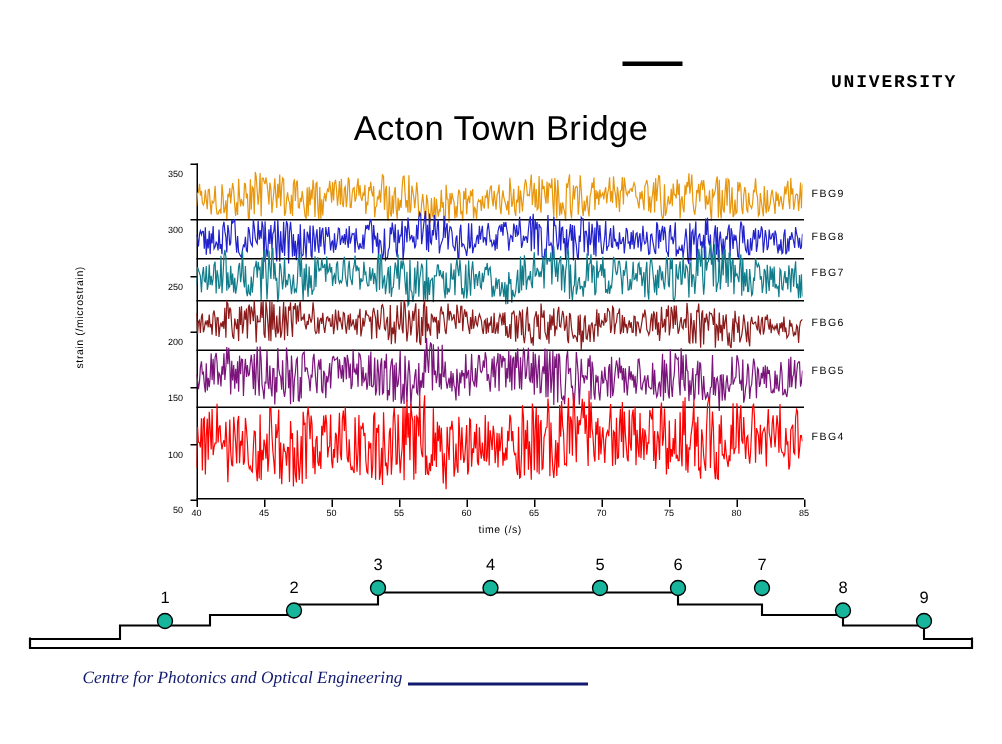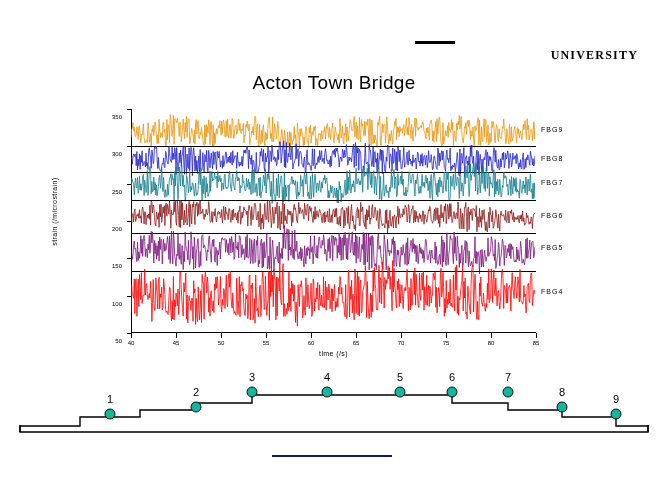--- a/index.html
+++ b/index.html
@@ -20,29 +20,29 @@
   }
   #brand-name{
     position:absolute; right:30px; top:10px;
     font-family:"Liberation Serif", serif;
     font-style:italic; font-weight:bold;
     font-size:31px; letter-spacing:-0.5px; color:#000;
     line-height:1;
   }
   #brand-sub{
     position:absolute; right:30px; top:41px;
-    font-family:Liberation Serif, serif;
+    font-family:Liberation Mono, monospace;
     font-weight:bold; font-size:12px; letter-spacing:1.2px; color:#000;
     line-height:1;
   }
   
   #slide-title{
     position:absolute; left:0; top:72px; width:668px;
     text-align:center;
-    font-size:19px; color:#000; font-weight:normal;
+    font-size:23px; color:#000; font-weight:normal;
     letter-spacing:0.3px;
   }
   
   #chart-wrap{
     position:absolute; left:0; top:100px; width:668px; height:262px;
   }
   #plot-frame{
     position:absolute; left:131px; top:9px; width:405px; height:224px;
     border-left:1px solid #000; border-bottom:1px solid #000;
     box-sizing:border-box;
@@ -193,14 +193,15 @@
       <ellipse cx="252" cy="30" rx="5" ry="5" fill="#17B59B" stroke="#000" stroke-width="0.9"></ellipse>
       <ellipse cx="327" cy="30" rx="5" ry="5" fill="#17B59B" stroke="#000" stroke-width="0.9"></ellipse>
       <ellipse cx="400" cy="30" rx="5" ry="5" fill="#17B59B" stroke="#000" stroke-width="0.9"></ellipse>
       <ellipse cx="452" cy="30" rx="5" ry="5" fill="#17B59B" stroke="#000" stroke-width="0.9"></ellipse>
       <ellipse cx="508" cy="30" rx="5" ry="5" fill="#17B59B" stroke="#000" stroke-width="0.9"></ellipse>
       <ellipse cx="562" cy="45" rx="5" ry="5" fill="#17B59B" stroke="#000" stroke-width="0.9"></ellipse>
       <ellipse cx="616" cy="52" rx="5" ry="5" fill="#17B59B" stroke="#000" stroke-width="0.9"></ellipse>
     </svg><div class="bridge-num" style="left: 110px; top: 31px;">1</div><div class="bridge-num" style="left: 196px; top: 24px;">2</div><div class="bridge-num" style="left: 252px; top: 9px;">3</div><div class="bridge-num" style="left: 327px; top: 9px;">4</div><div class="bridge-num" style="left: 400px; top: 9px;">5</div><div class="bridge-num" style="left: 452px; top: 9px;">6</div><div class="bridge-num" style="left: 508px; top: 9px;">7</div><div class="bridge-num" style="left: 562px; top: 24px;">8</div><div class="bridge-num" style="left: 616px; top: 31px;">9</div></div>
 
 <div id="footer">
+  <div id="footer-text">Centre for Photonics and Optical Engineering</div>
   <div id="footer-rule"></div>
 </div>
 
 </body></html>

